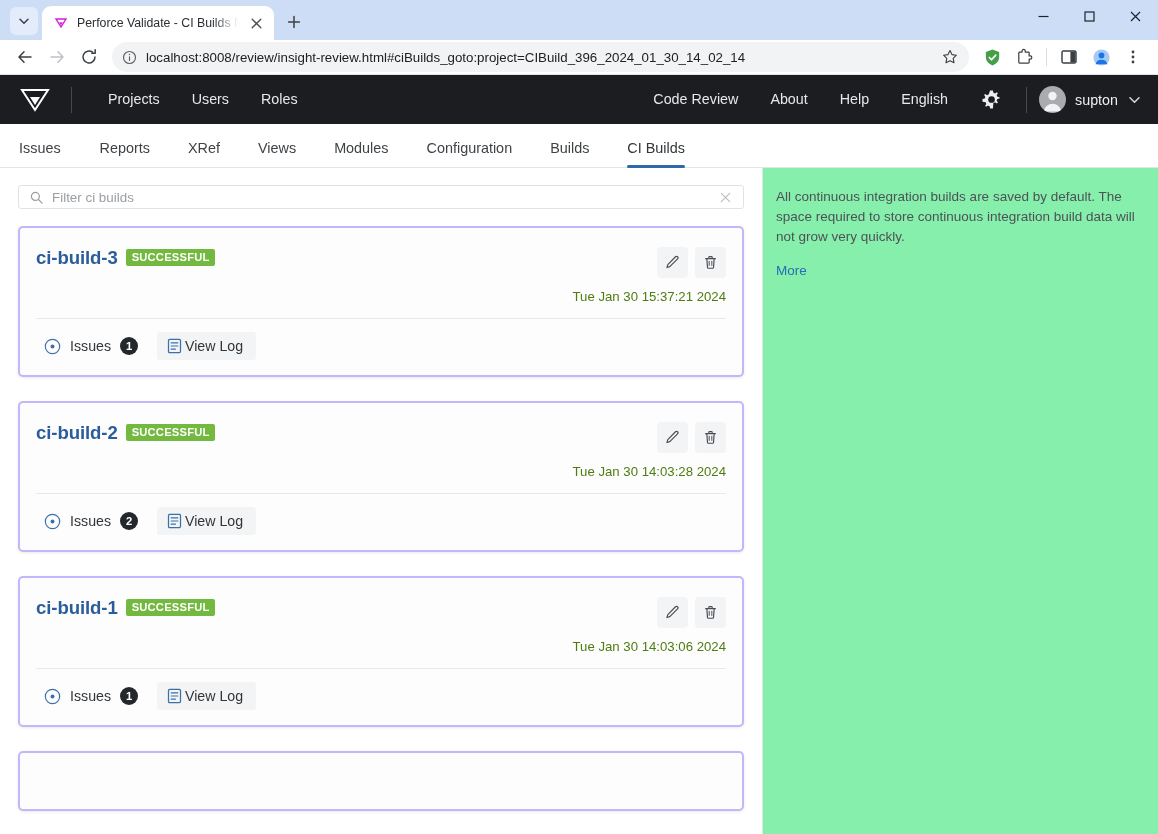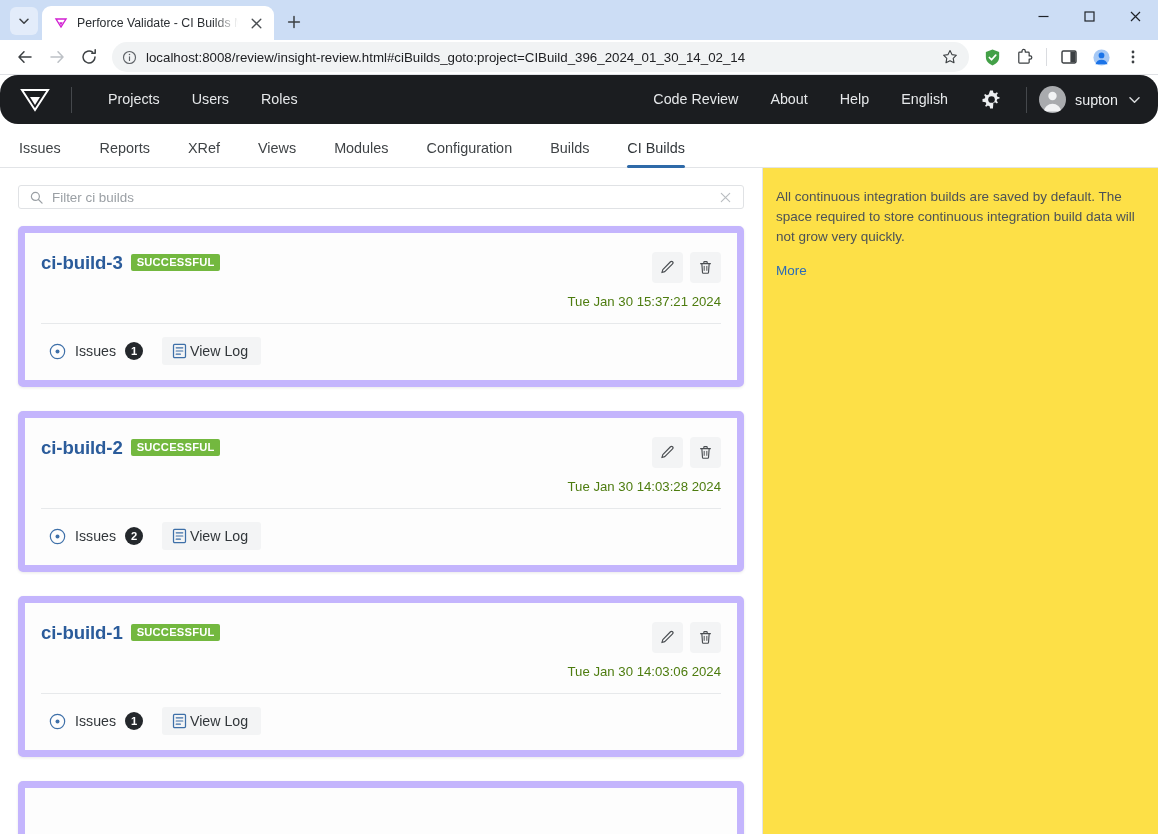--- a/index.html
+++ b/index.html
@@ -86,21 +86,20 @@
   .omni-star { width:26px; height:26px; display:flex; align-items:center; justify-content:center; color:#3c4043; flex:none;}
   .tb-sep { width:1px; height:18px; background:#dadce0; margin:0 5px; flex:none;}
 
   
   .appnav {
     height: 49px;
     background: #1b1d20;
     display:flex; align-items:center;
     padding: 0 14px 0 17px;
     flex: none;
-    border-radius: 18px;
   }
   .logo { width: 36px; height: 30px; display:flex; align-items:center; justify-content:center; }
   .nav-div { width:1px; height:26px; background:#45484c; margin: 0 20px 0 18px; }
   .nav-link {
     color: #e6e8ea; font-size: 14.3px;
     padding: 0 16px; line-height:49px; height:49px;
     white-space:nowrap;
   }
   .nav-right { margin-left:auto; display:flex; align-items:center; }
   .gear { width:34px; height:34px; display:flex; align-items:center; justify-content:center; color:#eceef0; margin: 0 6px 0 10px;}
@@ -154,21 +153,21 @@
     padding: 0 9px 0 11px;
     gap: 9px;
     background:#fff;
   }
   .filter-ph { flex:1; font-size:13.4px; color:#9a9fa4; }
   .filter-x { color:#b9bdc1; font-size:14px; width:14px; text-align:center; }
 
   .cards { padding: 17px 18px 0 18px; }
   .card {
     background: #fdfdfd;
-    border: 7px solid #c4b5fd;
+    border: 2px solid #c4b5fd;
     border-radius: 5px;
     box-shadow: 0 1px 3px rgba(0,0,0,0.09);
     margin-bottom: 24px;
     padding: 0 16px;
   }
   .card-top { display:flex; align-items:flex-start; padding: 19px 0 0 0; }
   .card-name {
     font-size: 18.6px; color:#2b5c9b; font-weight:bold;
     letter-spacing:-0.1px; white-space:nowrap;
   }
@@ -211,21 +210,21 @@
     padding:0 4px;
   }
   .viewlog-btn {
     display:flex; align-items:flex-start; gap:3px;
     background:#f3f4f5;
     padding: 6px 13px 6px 10px;
     border-radius:3px;
   }
   .viewlog-label { font-size:14.2px; color:#31363a; }
 
-  .right-col { flex:1; padding: 19px 22px 0 13px; background:#fde047; }
+  .right-col { flex:1; padding: 19px 22px 0 13px; background:#86efac; }
   .info-p { font-size:13.5px; color:#4d5256; line-height:20px; margin-bottom:14px; }
   .info-more { font-size:13.5px; color:#2b6cb8; }
 
   svg { display:block; }
 </style>
 </head>
 <body>
 
 <div class="browser">
 

